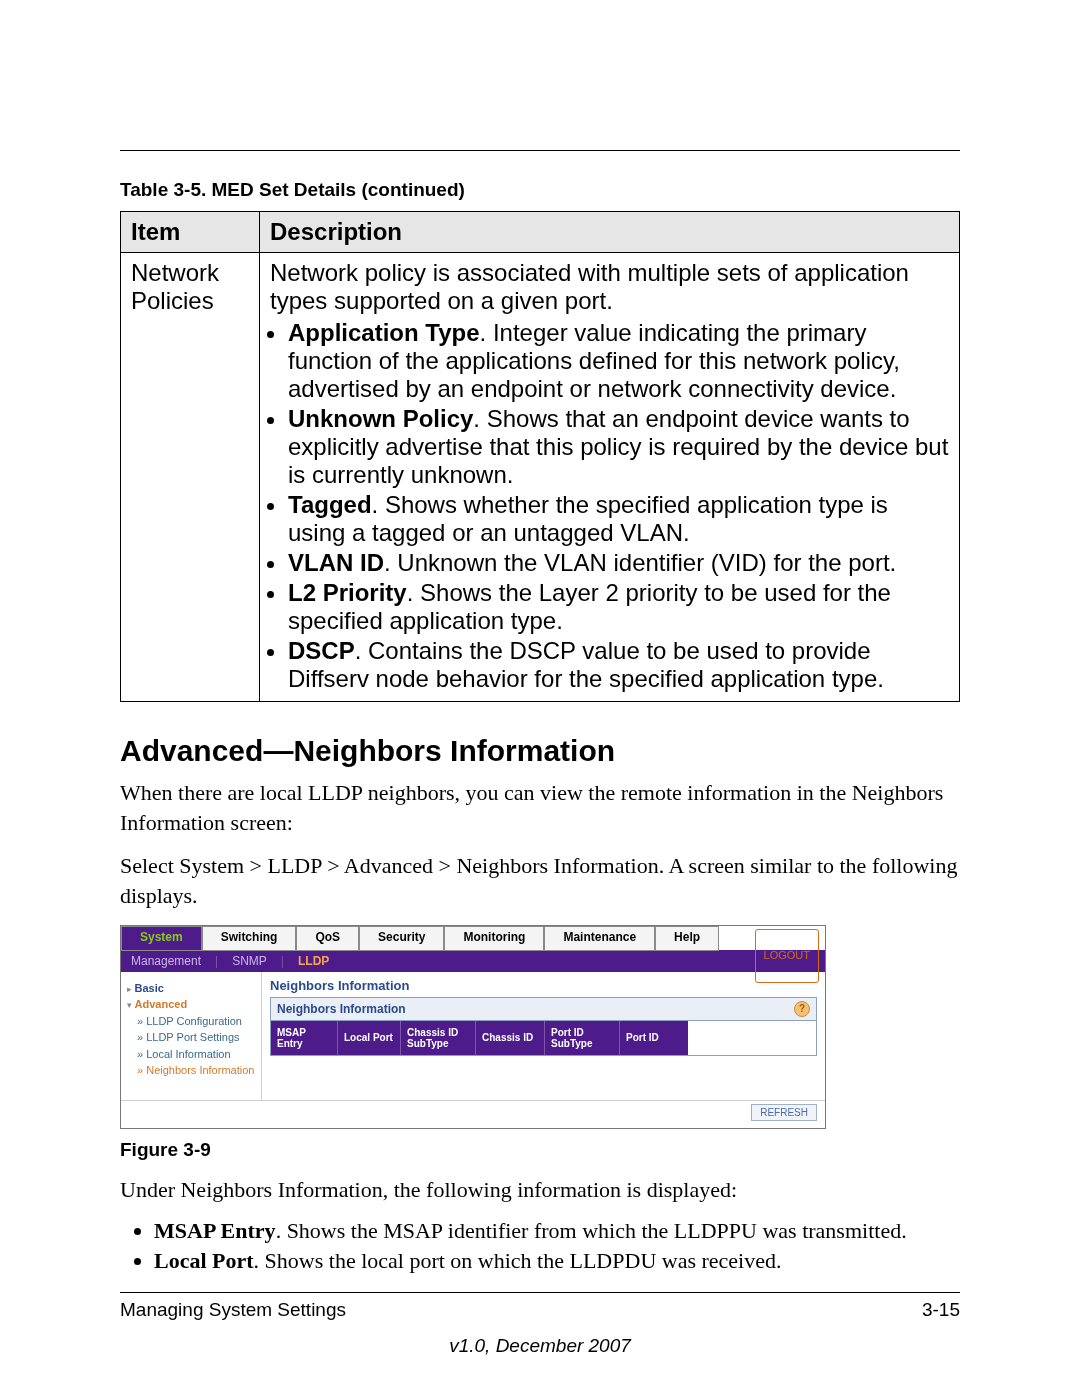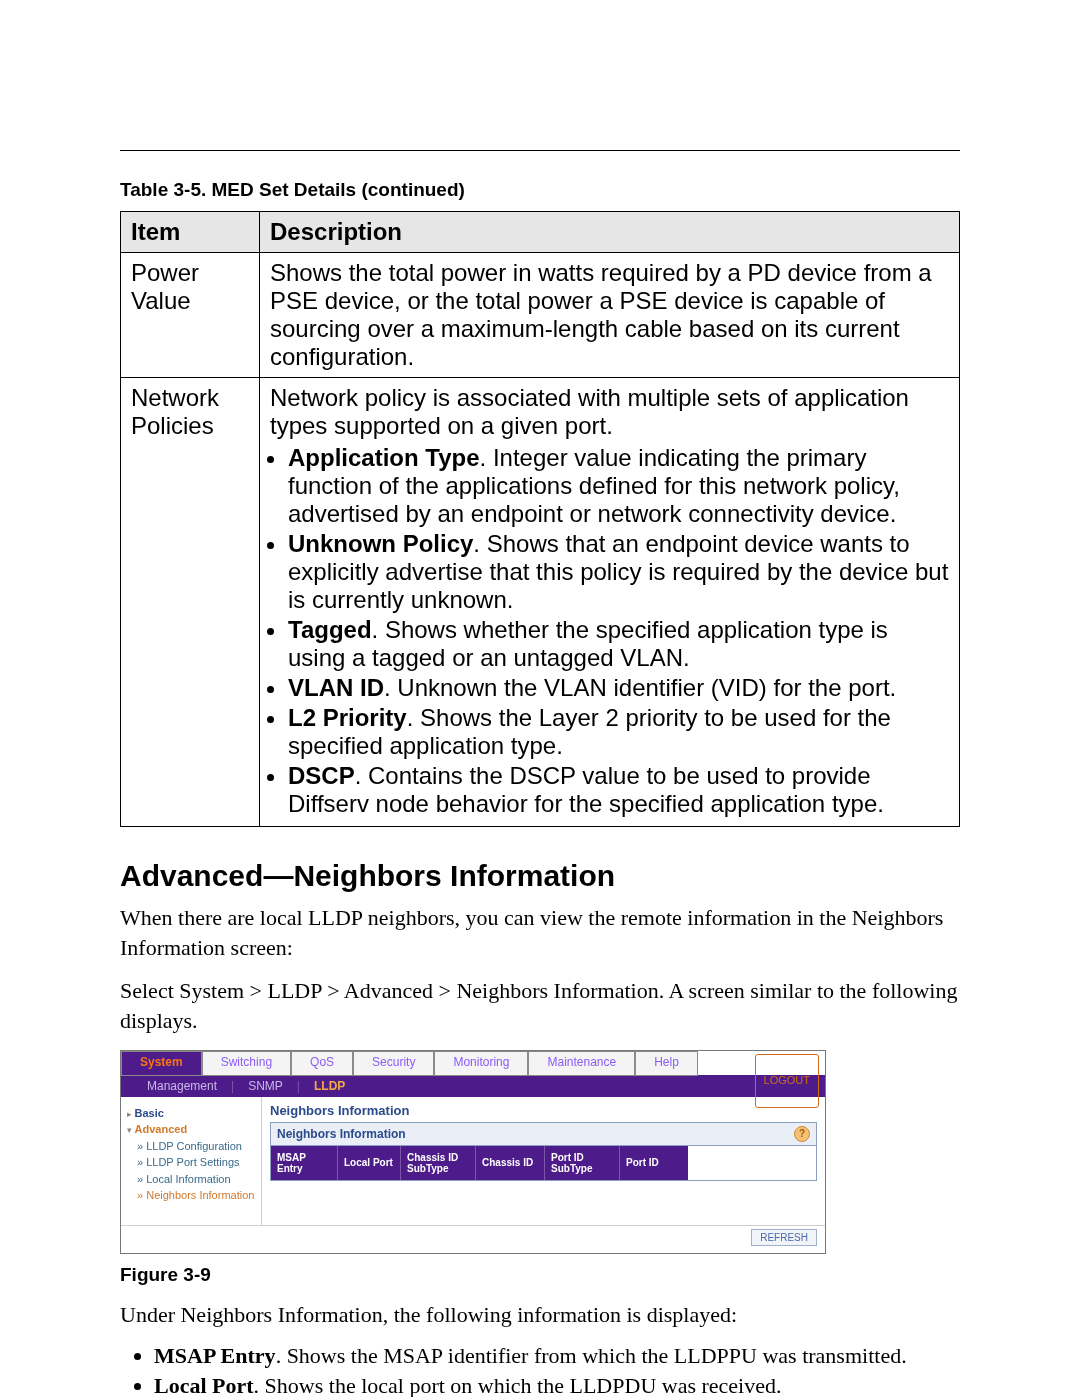--- a/index.html
+++ b/index.html
@@ -45,31 +45,31 @@
   .footer-row{display:flex;justify-content:space-between;font-size:19px;}
   .footer-ver{text-align:center;font-style:italic;font-size:19px;margin-top:14px;}
 
   
   .ss{
     width:704px;height:202px;border:1px solid #777;background:#fff;
     margin:0 0 6px 0;font-family:Arial,Helvetica,sans-serif;
   }
   .ss-tabs{display:flex;height:24px;background:#fff;}
   .ss-tab{
-    flex:none;border:1px solid #8a8a8a;font-size:12px;color:#8b5cf6;
-    padding:3px 18px 0 18px;height:20px;background:#f4f4f4;
-  }
-  .ss-tab.active{background:#4e1c8a;color:#f97316;font-weight:bold;}
+    flex:none;border:1px solid #8a8a8a;font-size:12px;color:#000000;
+    padding:3px 18px 0 18px;height:20px;background:#f4f4f4;font-weight:bold;
+  }
+  .ss-tab.active{background:#4e1c8a;color:#84cc16;font-weight:bold;}
   .ss-logout{
     margin-left:auto;font-size:11px;color:#d46b1a;border:1px solid #d46b1a;
     padding:19px 8px;height:14px;margin-top:3px;margin-right:6px;border-radius:3px;
   }
   .ss-subbar{
     background:#4e1c8a;height:22px;display:flex;align-items:center;
-    font-size:12px;color:#c9b7e6;padding-left:26px;gap:14px;
+    font-size:12px;color:#c9b7e6;padding-left:10px;gap:14px;
   }
   .ss-subbar span{color:#c9b7e6;}
   .ss-subbar span.sel{color:#f3a845;font-weight:bold;}
   .ss-body{display:flex;height:128px;}
   .ss-side{
     width:128px;border-right:1px solid #cfcfcf;font-size:11px;
     padding:8px 6px 0 6px;color:#255;line-height:1.5;
   }
   .ss-side .lvl1{color:#2a4a8a;font-weight:bold;}
   .ss-side .lvl1x{color:#d07a2a;font-weight:bold;}
@@ -110,24 +110,20 @@
 
   <hr class="rule">
 
   <div class="tbl-caption">Table 3-5.  MED Set Details  (continued)</div>
 
   <table class="med">
     <tbody>
         <tr>
       <th>Item</th>
       <th>Description</th>
-    </tr>
-    <tr>
-      <td class="col-item">Power Value</td>
-      <td>Shows the total power in watts required by a PD device from a PSE device, or the total power a PSE device is capable of sourcing over a maximum-length cable based on its current configuration.</td>
     </tr>
     <tr>
       <td class="col-item">Network Policies</td>
       <td>
         <span>Network policy is associated with multiple sets of application types supported on a given port.</span>
         <ul class="inner">
           <li><b>Application Type</b><span>. Integer value indicating the primary function of the applications defined for this network policy, advertised by an endpoint or network connectivity device.</span></li>
           <li><b>Unknown Policy</b><span>. Shows that an endpoint device wants to explicitly advertise that this policy is required by the device but is currently unknown.</span></li>
           <li><b>Tagged</b><span>. Shows whether the specified application type is using a tagged or an untagged VLAN.</span></li>
           <li><b>VLAN ID</b><span>. Unknown the VLAN identifier (VID) for the port.</span></li>

